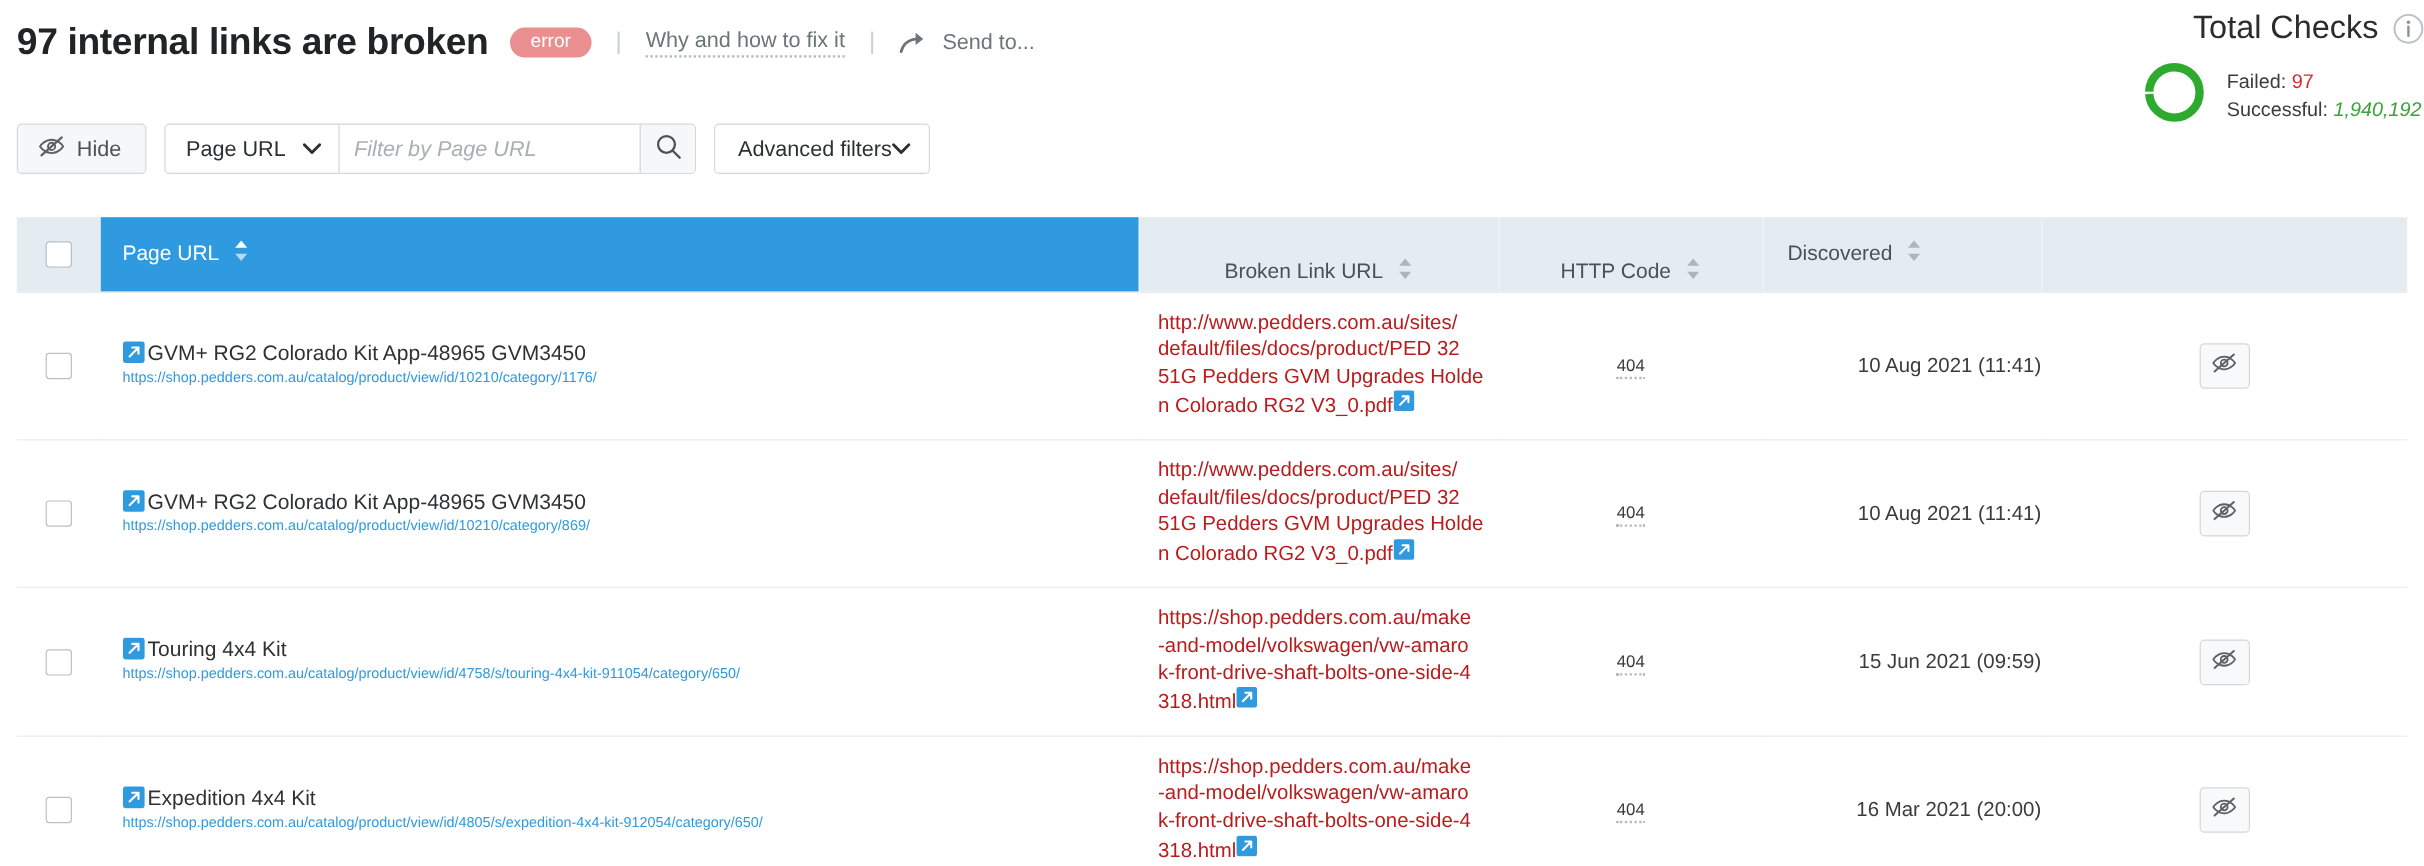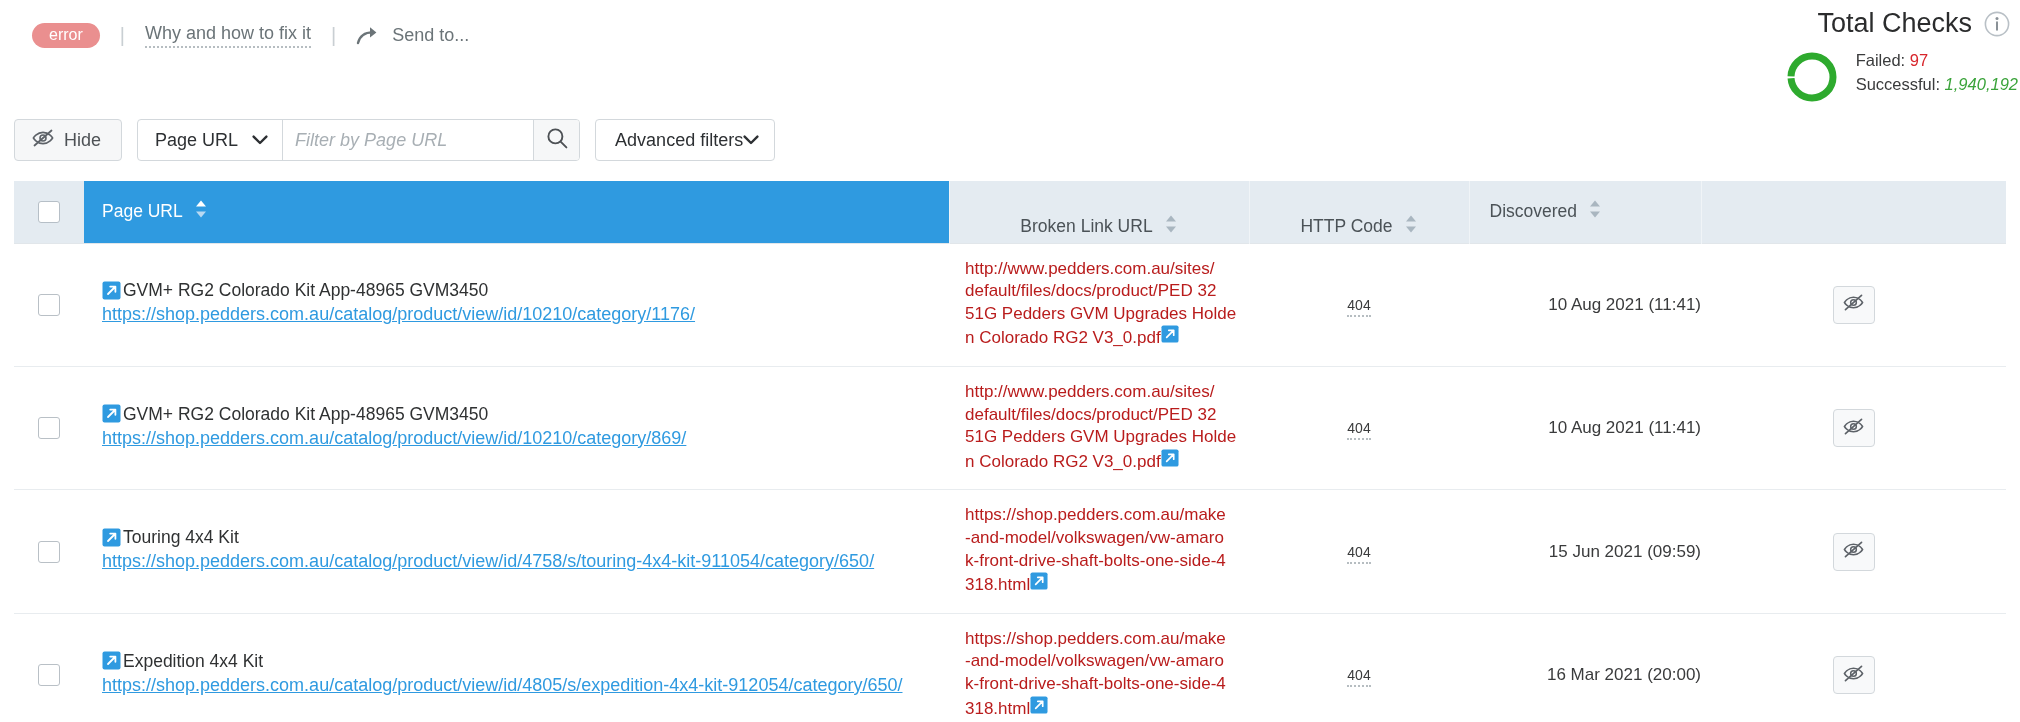--- a/index.html
+++ b/index.html
@@ -39,36 +39,35 @@
   .send-to .label { font-size: 18px; color: #6b7478; }
   .share-ico { display: block; }
 
   
   .total-checks {
     position: absolute; right: 0px; top: 8px;
     width: 390px;
   }
   .tc-head {
     display: flex; align-items: center; justify-content: flex-end; gap: 12px;
-    padding-right: 10px;
   }
   .tc-title { font-size: 27px; color: #2b2c2d; }
   .info-ico { width: 26px; height: 26px; display: block; }
   .tc-body {
-    display: flex; align-items: flex-start; justify-content: flex-end;
+    display: flex; align-items: flex-end; justify-content: flex-end;
     gap: 16px; margin-top: 10px; padding-right: 2px;
   }
   .donut { width: 56px; height: 56px; display:block; }
   .tc-stats { font-size: 16.5px; line-height: 1.45; color: #3a3b3c; }
   .tc-stats .failed-val { color: #d8262c; }
   .tc-stats .ok-val { color: #3aa33a; font-style: italic; }
 
   
   .toolbar {
-    position: absolute; left: 14px; top: 119px;
+    position: absolute; left: 14px; top: 103px;
     display: flex; align-items: center; gap: 15px;
   }
   .btn-hide {
     display: flex; align-items: center; gap: 10px;
     height: 42px; padding: 0 20px 0 17px;
     border: 1px solid #d3d8dc; border-radius: 4px;
     background: #f6f7f8; color: #4d5155; font-size: 18px; cursor: pointer;
   }
   .filter-group {
     display: flex; align-items: stretch; height: 42px;
@@ -130,22 +129,22 @@
 
   .cbox {
     width: 22px; height: 22px; border: 1px solid #b9c0c6; border-radius: 3px;
     background: #fff; display: inline-block; cursor: pointer; vertical-align: middle;
   }
   .cbox.hdr { border-color: #b6bfc7; }
 
   .page-title-line { display: flex; align-items: center; gap: 2px; margin-bottom: 2px; }
   .page-title-text { font-size: 17.5px; color: #2f3132; }
   .page-url-link {
-    display: block; font-size: 18px; color: #2f9ae0;
-    text-decoration: underline; word-break: break-all; line-height: 1.32; cursor: pointer;
+    display: block; font-size: 12px; color: #2f9ae0;
+    word-break: break-all; line-height: 1.32; cursor: pointer;
   }
   .broken-url {
     font-size: 17px; color: #b91c1c; line-height: 1.33;
     white-space: pre-line; word-break: break-all;
   }
   .http-code {
     font-size: 14px; color: #3a3b3c;
     border-bottom: 2px dotted #b6bdc1; padding-bottom: 2px; cursor: pointer;
   }
   .hide-btn {
@@ -155,20 +154,21 @@
   }
   .ext-ico { display: inline-block; vertical-align: -3px; }
 </style>
 </head>
 <body>
 
 <div class="page">
 
   <div class="top-bar">
     <div class="title-row">
+      <span class="page-title">97 internal links are broken</span>
       <span class="error-badge">error</span>
       <span class="sep-pipe">|</span>
       <span class="fix-link">Why and how to fix it</span>
       <span class="sep-pipe">|</span>
       <span class="send-to">
         <span>
           <svg class="share-ico" width="26" height="22" viewBox="0 0 26 22" fill="none">
             <path d="M2 19c2-8 8.5-10.6 14.5-10.6" stroke="#6b7478" stroke-width="2.4" stroke-linecap="round" fill="none"></path>
             <path d="M14 3.2l6.4 5.2-6.4 5.2z" fill="#6b7478"></path>
           </svg>

